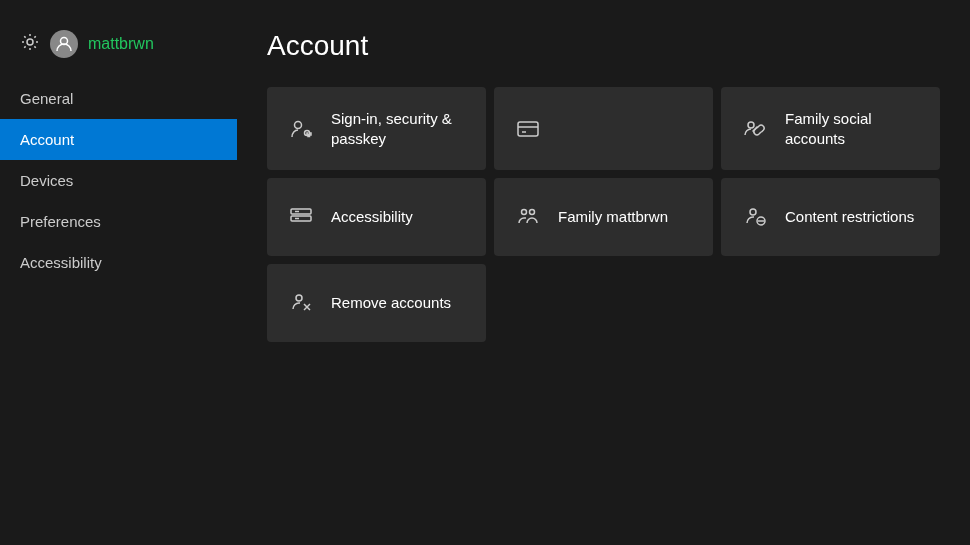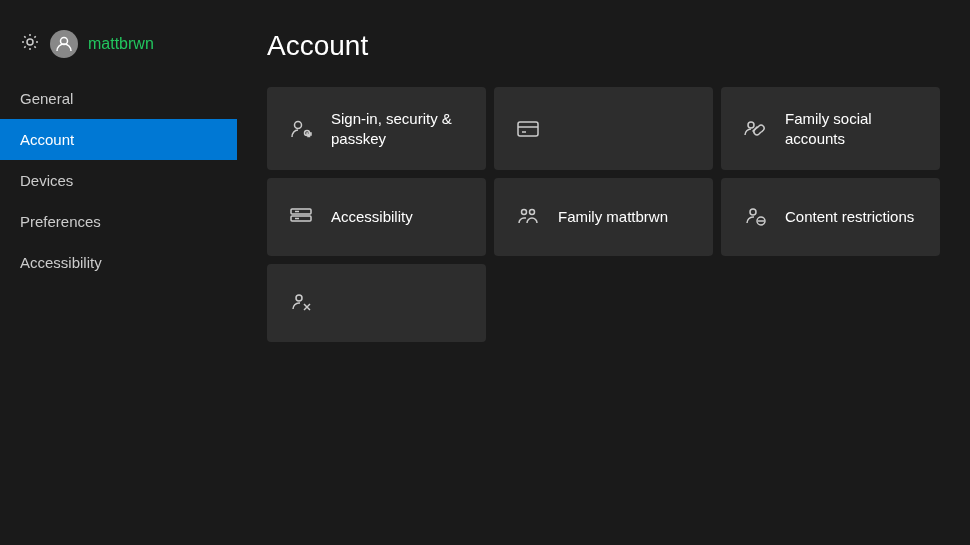--- a/index.html
+++ b/index.html
@@ -237,16 +237,17 @@
 
     <div class="tile">
       <span class="tile-icon">
         <svg viewBox="0 0 24 24">
           <circle cx="10" cy="7" r="3"></circle>
           <path d="M4 18c0-3.314 2.686-6 6-6h1"></path>
           <line x1="15" y1="13" x2="21" y2="19"></line>
           <line x1="21" y1="13" x2="15" y2="19"></line>
         </svg>
       </span>
+      <span class="tile-label">Remove accounts</span>
     </div>
 
   </div>
 </div>
 
 </body></html>

